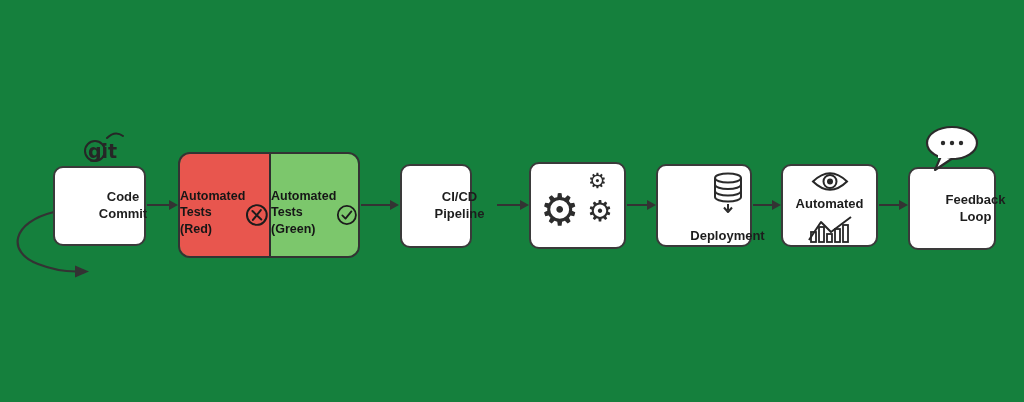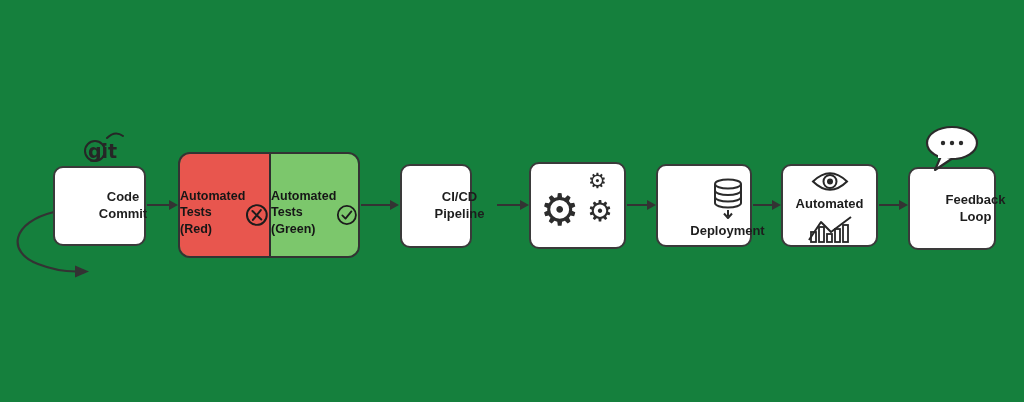--- a/index.html
+++ b/index.html
@@ -29,21 +29,21 @@
     font-weight: bold;
     font-size: 12.5px;
     line-height: 1.3;
     white-space: pre-line;
     color: #1d1d1d;
   }
   
   .code-commit   { left: 53px;  top: 166px; width: 93px;  height: 80px; }
   .cicd          { left: 400px; top: 164px; width: 72px;  height: 84px; }
   .gears-box     { left: 529px; top: 162px; width: 97px;  height: 87px; }
-  .deployment    { left: 656px; top: 164px; width: 96px;  height: 83px; justify-content: center; padding-top: 5px; }
+  .deployment    { left: 656px; top: 164px; width: 96px;  height: 83px; justify-content: space-between; padding-top: 5px; }
   .monitoring    { left: 781px; top: 164px; width: 97px;  height: 83px; justify-content: space-between; padding: 4px 2px 2px 2px; }
   .feedback      { left: 908px; top: 167px; width: 88px;  height: 83px; overflow: visible; }
 
   
   .tests-box {
     position: absolute;
     left: 178px; top: 152px; width: 182px; height: 106px;
     border: 2px solid #333333;
     border-radius: 12px;
     box-sizing: border-box;

